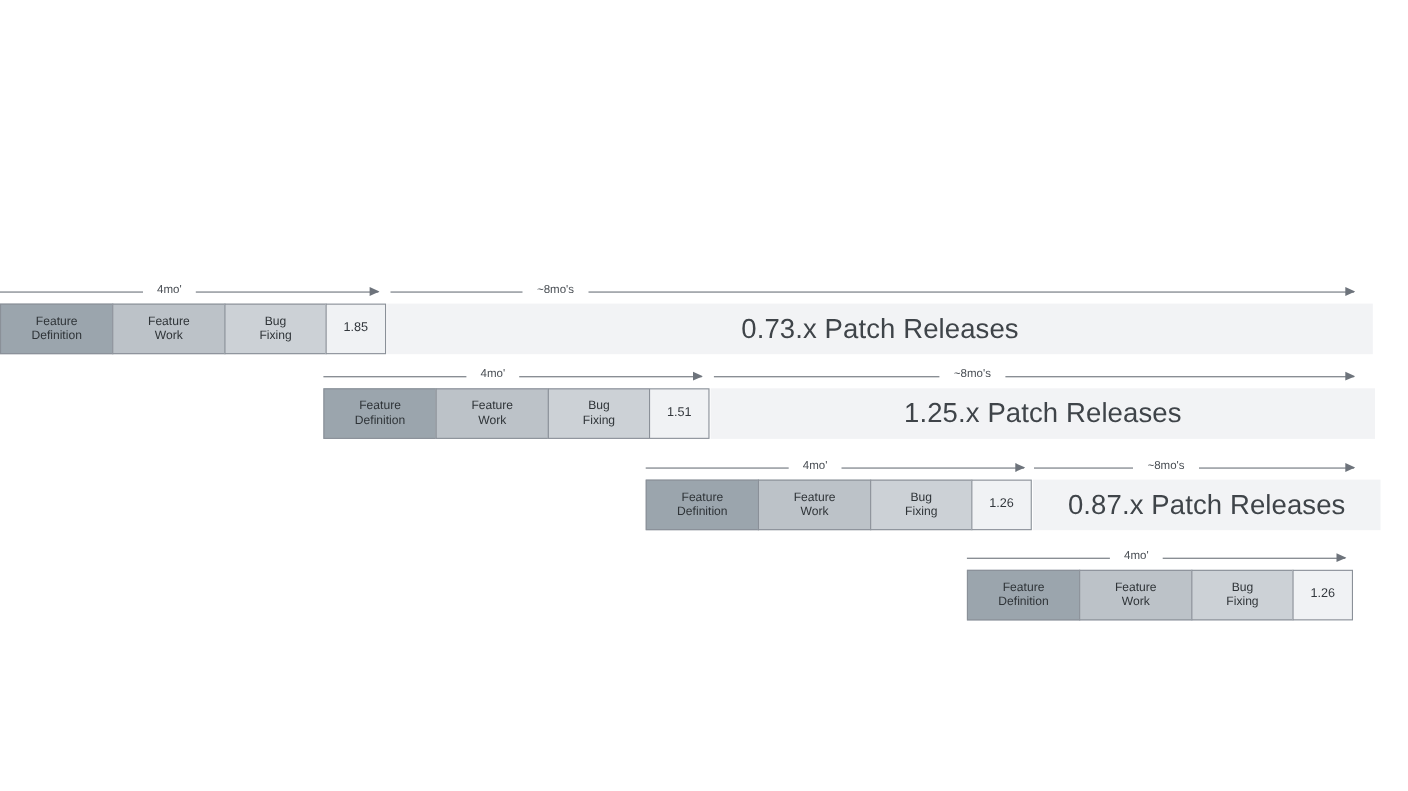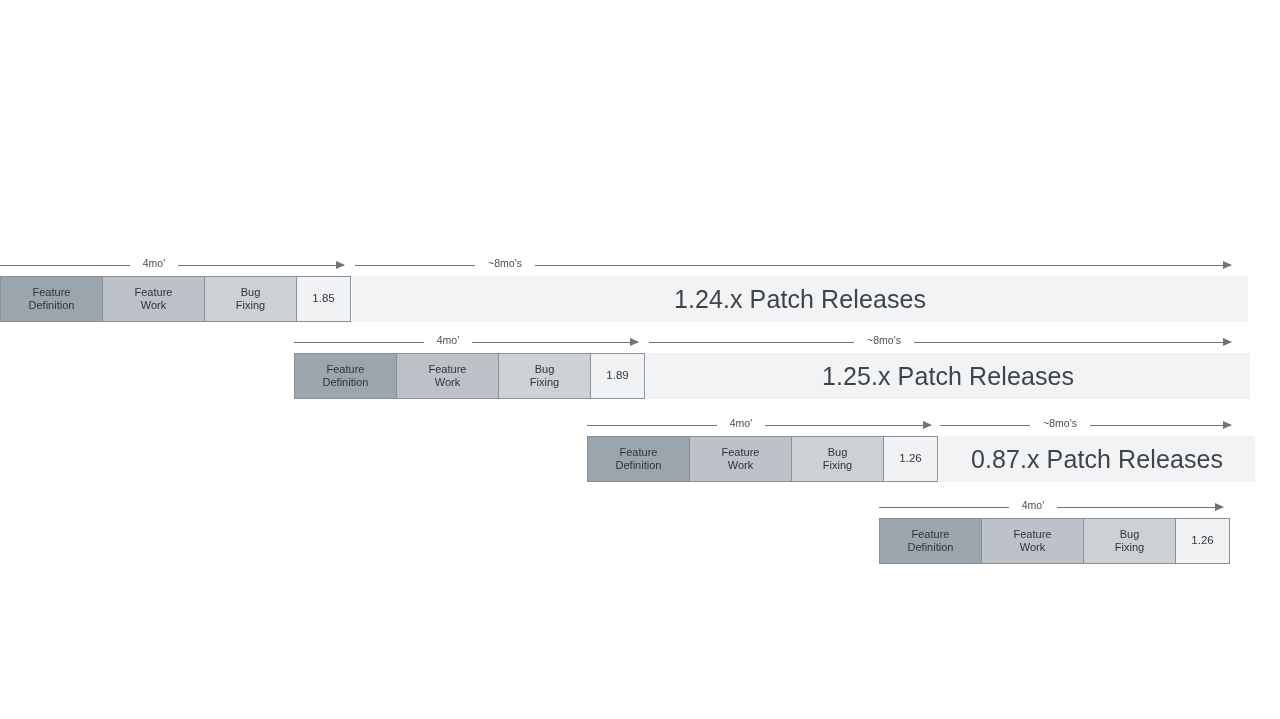--- a/index.html
+++ b/index.html
@@ -115,21 +115,21 @@
   }
 </style>
 </head>
 <body>
 
 <div id="canvas">
 
   <div class="row" style="left:0px; top:276px; width:1248px;">
 
     <div class="patch-band" style="left:352px; top:0px; width:896px;">
-      <span class="patch-label">1.24.x Patch Releases</span>
+      <span class="patch-label">0.73.x Patch Releases</span>
     </div>
 
     <div class="phase-bar" style="left:0px; width:353px;">
       <div class="seg def" style="width:103px;">Feature
 Definition</div>
       <div class="seg work" style="width:103px;">Feature
 Work</div>
       <div class="seg bug" style="width:93px;">Bug
 Fixing</div>
       <div class="seg ver" style="width:55px;">1.85</div>
@@ -155,21 +155,21 @@
       <span class="patch-label">1.25.x Patch Releases</span>
     </div>
 
     <div class="phase-bar" style="left:0px; width:353px;">
       <div class="seg def" style="width:103px;">Feature
 Definition</div>
       <div class="seg work" style="width:103px;">Feature
 Work</div>
       <div class="seg bug" style="width:93px;">Bug
 Fixing</div>
-      <div class="seg ver" style="width:55px;">1.89</div>
+      <div class="seg ver" style="width:55px;">1.51</div>
     </div>
   </div>
 
   <div class="dim" style="left:294px; top:333px; width:353px;">
     <div class="line" style="left:0px; width:130px;"></div>
     <div class="dim-text" style="left:130px; width:48px;">4mo'</div>
     <div class="line" style="left:178px; width:166px;"></div>
     <div class="head" style="left:336px;"></div>
   </div>
   <div class="dim" style="left:649px; top:333px; width:591px;">

